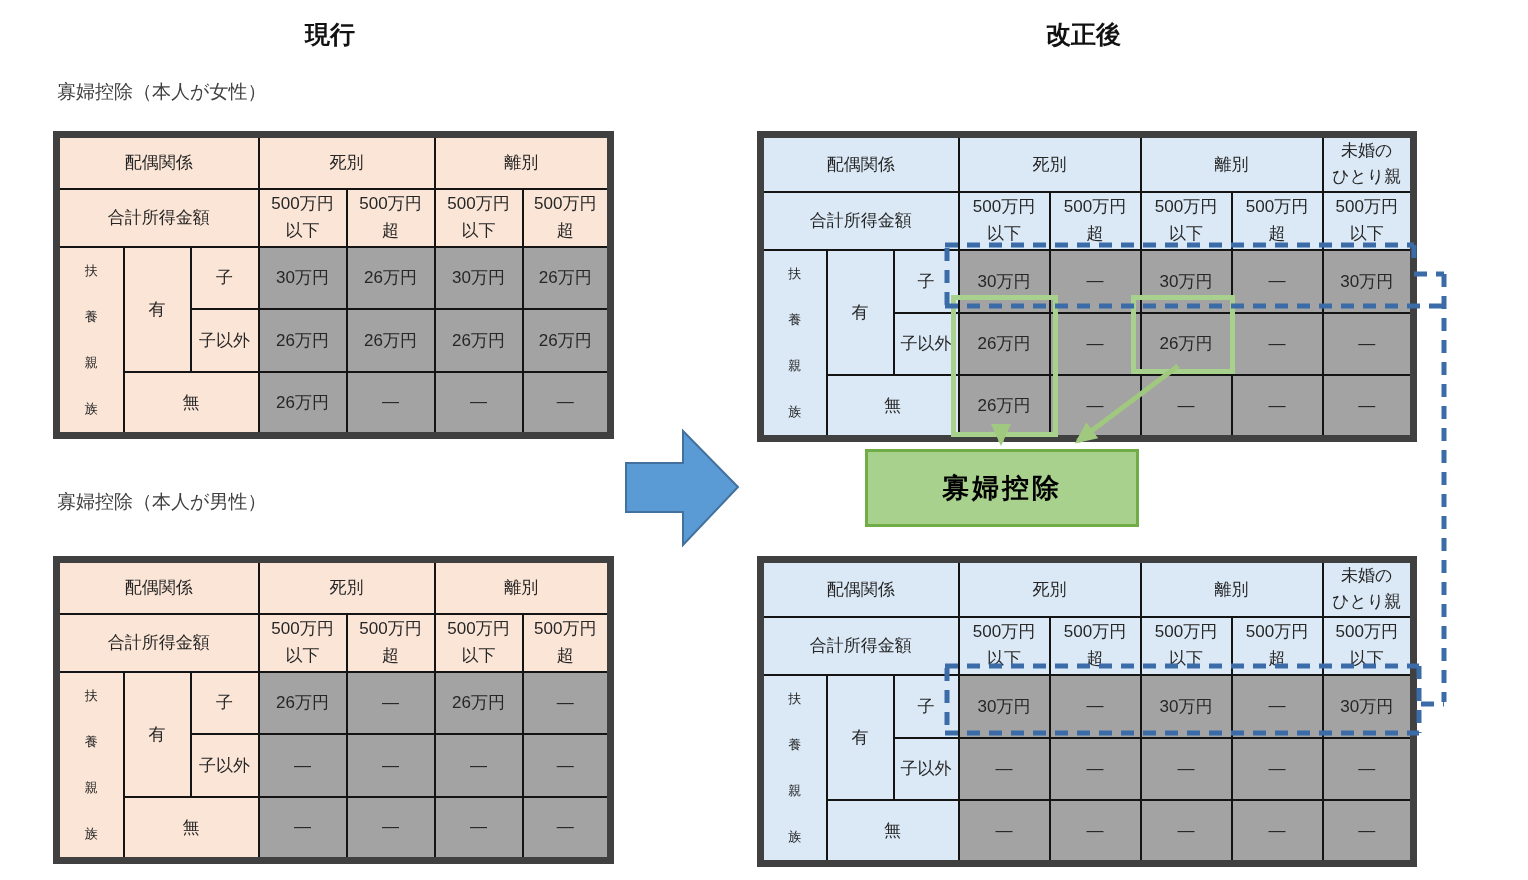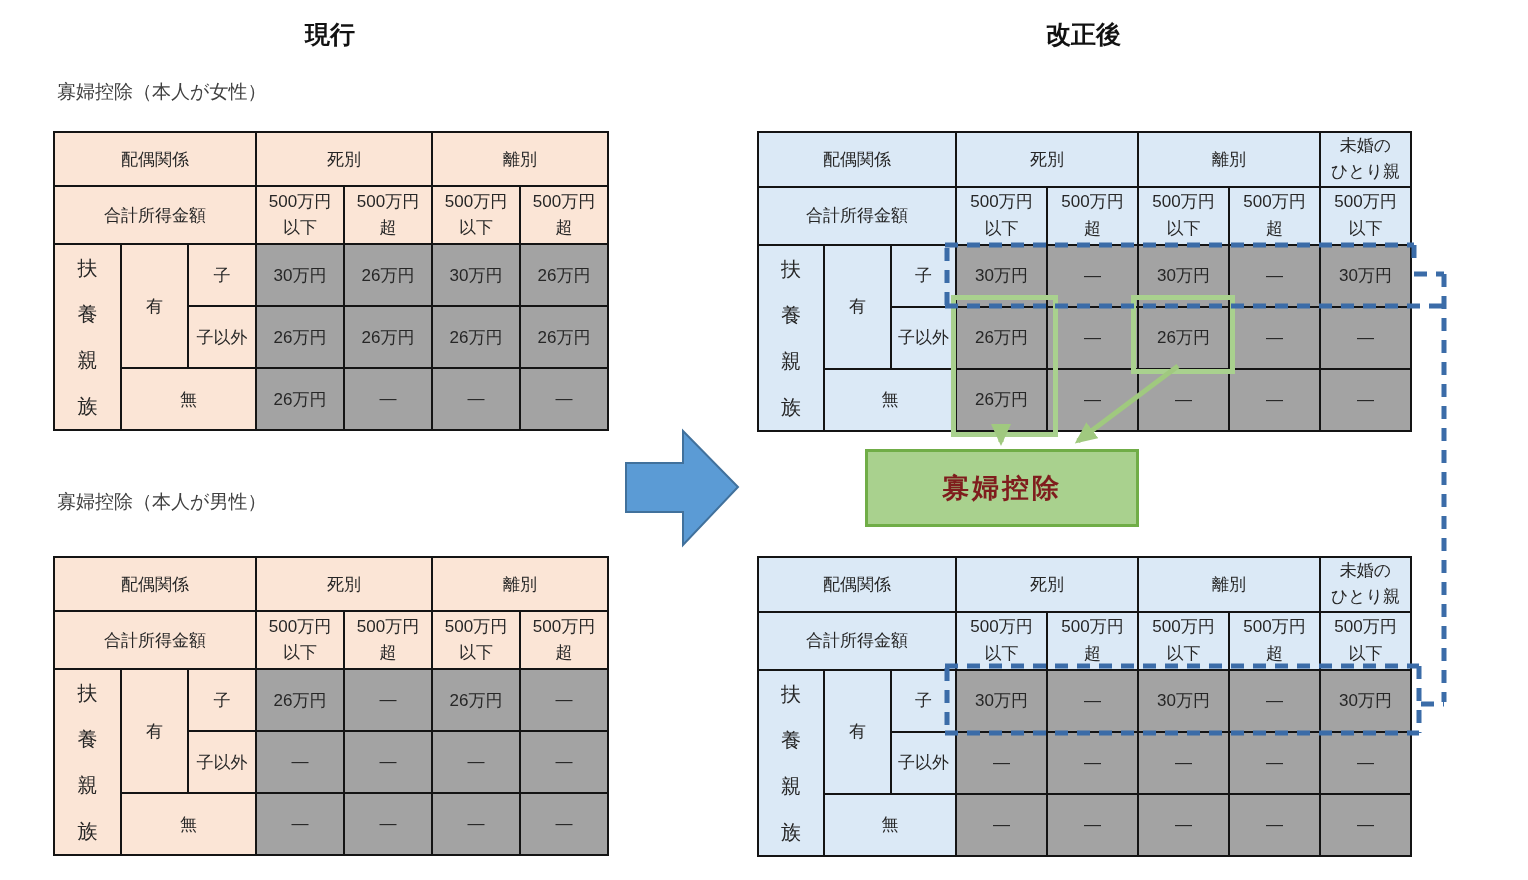--- a/index.html
+++ b/index.html
@@ -2,34 +2,34 @@
 <html><head>
 <meta charset="utf-8">
 <style>
   html,body{margin:0;padding:0;background:#fff;}
   #canvas{position:relative;width:1528px;height:880px;background:#ffffff;overflow:hidden;
           font-family:"Liberation Sans",sans-serif;}
 
   .heading{position:absolute;text-align:center;font-size:25px;font-weight:bold;color:#111;}
   .sec-label{position:absolute;font-size:19px;color:#404040;}
 
-  table.tbl{position:absolute;border-collapse:collapse;table-layout:fixed;border:1px solid #404040;}
+  table.tbl{position:absolute;border-collapse:collapse;table-layout:fixed;border:7px solid #404040;}
   table.tbl th,table.tbl td{border:2px solid #141414;text-align:center;vertical-align:middle;
       padding:0;font-weight:normal;font-size:17px;color:#262626;overflow:hidden;}
   table.tbl td{background:#a3a3a3;}
   table.peach th{background:#fbe5d6;}
   table.blue th{background:#dbe9f6;}
   .wrap2{white-space:pre-line;line-height:1.55;}
-  .vtext{display:inline-block;width:1.05em;word-break:break-all;line-height:46px;font-size:20px;}
+  .vtext{display:inline-block;width:1.05em;word-break:break-all;line-height:46px;font-size:13px;}
   .muted{color:#8c8c8c;}
 
   .hl-rect{position:absolute;border:5px solid #a9d18e;background:transparent;pointer-events:none;}
 
   .callout{position:absolute;display:flex;align-items:center;justify-content:center;
-      color:#7f1d1d;font-size:27px;font-weight:bold;letter-spacing:3px;}
+      color:#000000;font-size:27px;font-weight:bold;letter-spacing:3px;}
   #box-widow{background:#a9d18e;border:3px solid #70ad47;}
   #box-single{background:#8faadc;border:3px solid #31538f;}
 
   svg.overlay{position:absolute;left:0;top:0;pointer-events:none;}
   .z1{z-index:1}.z2{z-index:2}.z3{z-index:3}.z4{z-index:4}
 </style>
 </head>
 <body>
 
 <div id="canvas">

